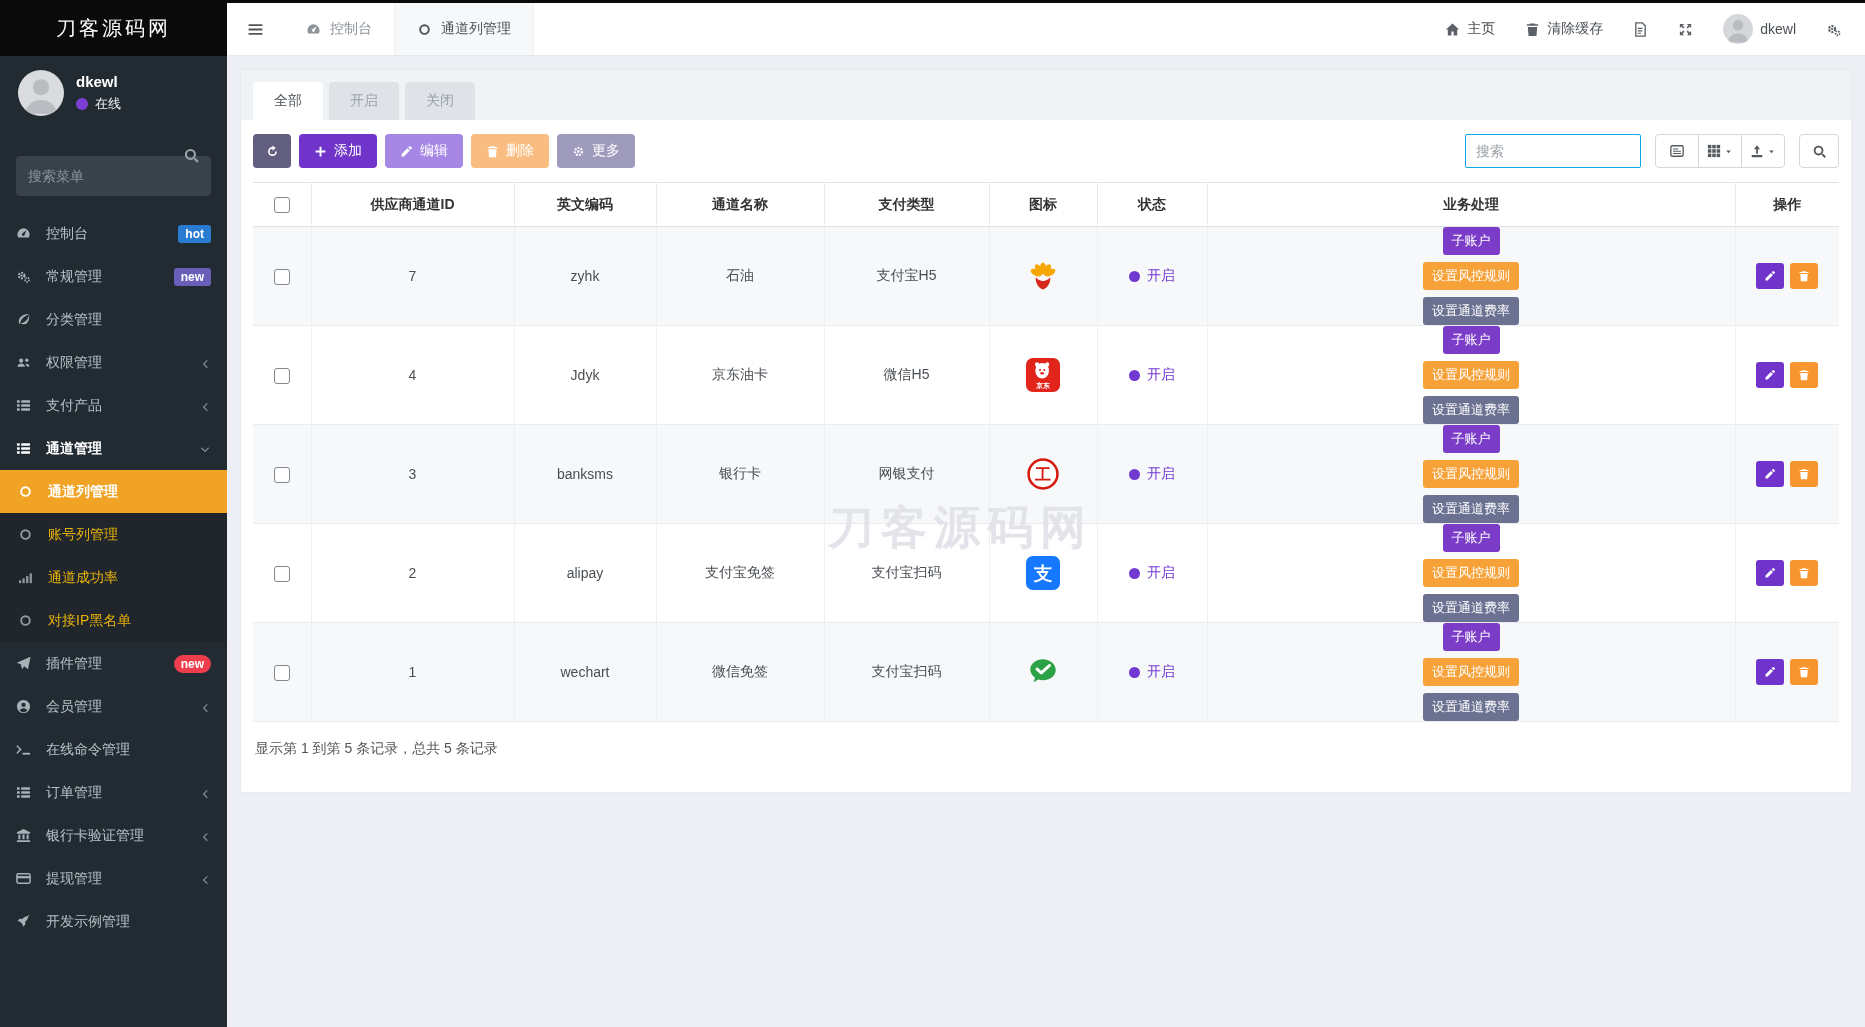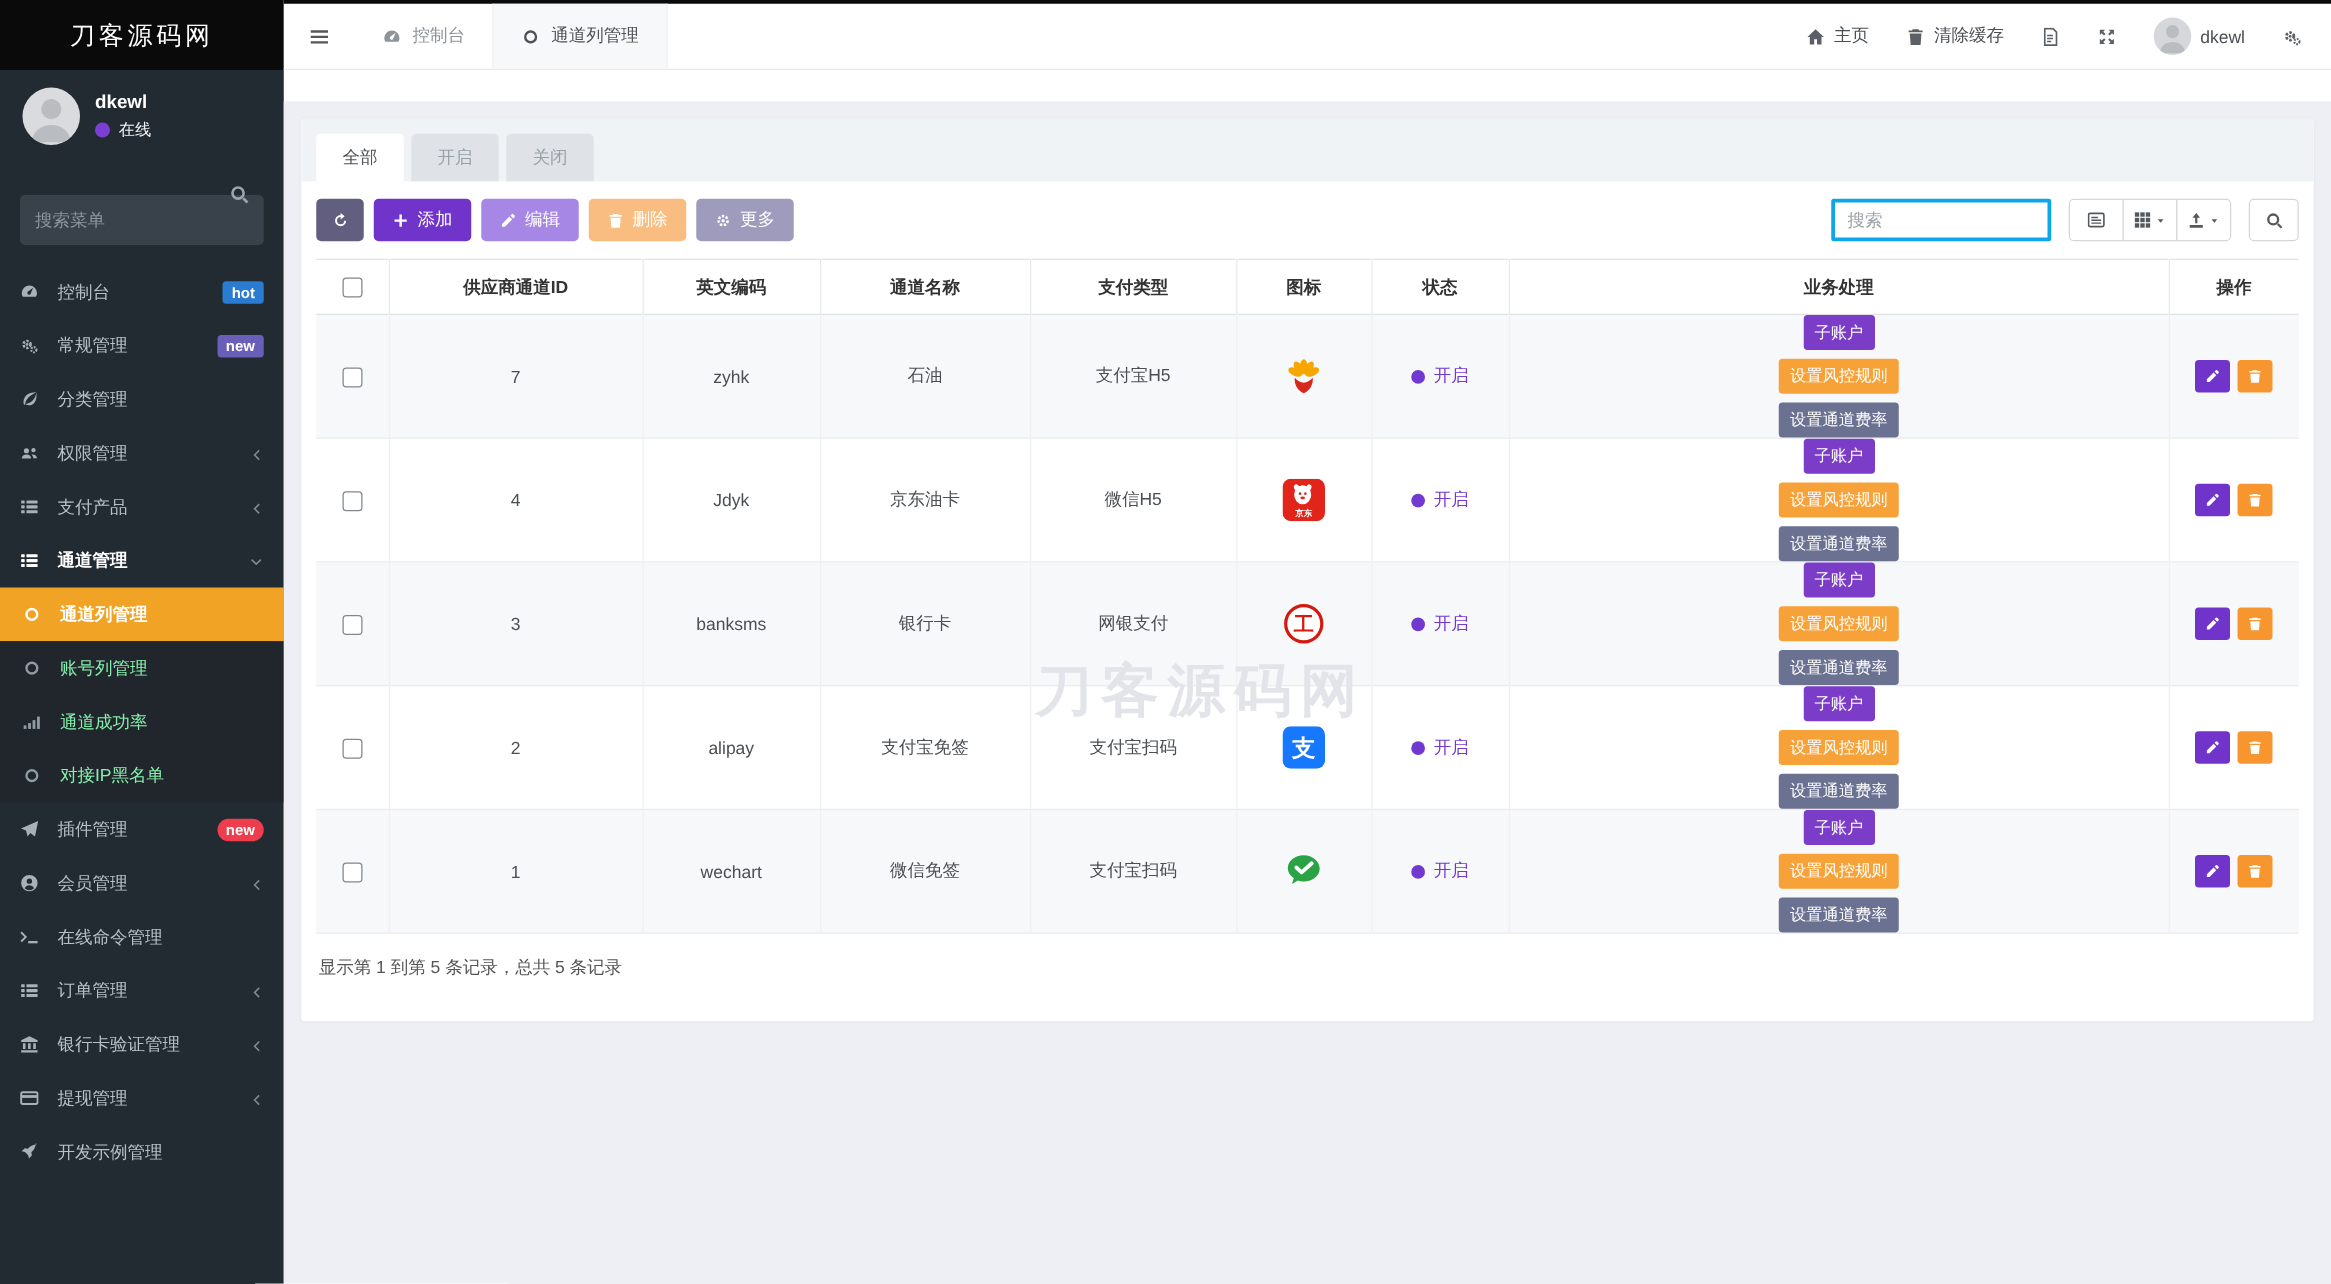--- a/index.html
+++ b/index.html
@@ -28,21 +28,21 @@
     color:#b6c1c7; text-decoration:none; cursor:pointer; font-size:14px; }
   .m-item .m-ic { width:18px; height:15px; color:#a7b2b8; flex:none; display:flex; align-items:center; }
   .m-ic svg { width:15px; height:15px; fill:currentColor; }
   .m-item .chev { margin-left:auto; width:12px; height:12px; color:#7d8a91; }
   .chev svg { width:12px; height:12px; fill:currentColor; }
   .m-item .mbadge { margin-left:auto; color:#fff; font-size:12px; font-weight:bold;
     padding:2px 7px; border-radius:3px; }
   .m-item .mbadge.pill { border-radius:10px; }
   .m-item.expanded { color:#fff; font-weight:bold; }
   .m-item.expanded .m-ic { color:#fff; }
-  .m-item.sub { background:#20262c; color:#86efac; padding-left:18px; }
+  .m-item.sub { background:#20262c; color:#eab308; padding-left:18px; }
   .m-item.sub .m-ic { color:#8f9aa1; }
   .m-item.sub.active { background:#f0a325; color:#fff; font-weight:bold; }
   .m-item.sub.active .m-ic { color:#fff; }
 
   
   .main { flex:1; display:flex; flex-direction:column; height:100%; }
   .navbar { height:56px; background:#fff; border-top:3px solid #0a0a0a; border-bottom:1px solid #e6e9ec;
     display:flex; align-items:stretch; }
   .burger { display:flex; align-items:center; padding:0 20px; color:#555; cursor:pointer; }
   .burger svg { width:17px; height:17px; fill:currentColor; }
@@ -50,41 +50,41 @@
   .ntab .n-ic { width:15px; height:15px; display:flex; }
   .ntab .n-ic svg { width:15px; height:15px; fill:currentColor; }
   .ntab.active { background:#f7f8f9; color:#4c5257; border-left:1px solid #efefef; border-right:1px solid #efefef; }
   .nav-right { margin-left:auto; display:flex; align-items:center; gap:30px; padding-right:24px; }
   .nact { display:flex; align-items:center; gap:7px; color:#4a4f54; font-size:14px; cursor:pointer; }
   .nact .n-ic { width:15px; height:15px; display:flex; color:#5a6066; }
   .nact .n-ic svg { width:15px; height:15px; fill:currentColor; }
   .avatar-sm { width:30px; height:30px; border-radius:50%; background:#d5d7da; overflow:hidden; }
   .avatar-sm svg { width:100%; height:100%; }
 
-  .content { flex:1; background:#edeff4; padding:14px; position:relative;margin-top:25px; }
+  .content { flex:1; background:#edeff4; padding:14px; position:relative; }
   .card { background:#fff; border-radius:3px; box-shadow:0 0 4px rgba(0,0,0,.04); }
   .cardtabs { background:#f0f3f6; padding:12px 12px 0; display:flex; gap:6px; border-radius:3px 3px 0 0; }
   .ctab { padding:10px 21px; font-size:14px; border-radius:4px 4px 0 0; cursor:pointer;
     background:#dfe3e8; color:#98a1a9; }
   .ctab.active { background:#fff; color:#4c5257; }
   .cardbody { padding:14px 12px 34px; }
 
   .toolbar { display:flex; align-items:flex-end; margin-bottom:14px; }
   .tbtn { display:flex; align-items:center; gap:7px; height:34px; padding:0 15px; border:none;
     border-radius:4px; color:#fff; font-size:14px; cursor:pointer; margin-right:8px;
     font-family:inherit; }
   .tbtn .b-ic { width:13px; height:13px; display:flex; }
   .tbtn .b-ic svg { width:13px; height:13px; fill:currentColor; }
   .tbtn.refresh { background:#615e80; width:38px; justify-content:center; padding:0; }
   .tbtn.add { background:#7134cb; }
   .tbtn.edit { background:#a687e5; }
   .tbtn.del { background:#f9bd81; }
   .tbtn.more { background:#9e9bbd; }
   .toolbar-right { margin-left:auto; display:flex; align-items:center; gap:14px; }
-  .tsearch { width:176px; height:34px; border:3px solid #0ea5e9; border-radius:2px; padding:0 10px;
+  .tsearch { width:176px; height:34px; border:1px solid #0ea5e9; border-radius:2px; padding:0 10px;
     font-size:14px; color:#444; outline:none; font-family:inherit; }
   .tsearch::placeholder { color:#9aa0a6; }
   .vgroup { display:flex; }
   .vbtn { width:44px; height:34px; background:#fff; border:1px solid #d4d7da; color:#54595e;
     display:flex; align-items:center; justify-content:center; gap:3px; cursor:pointer; margin-left:-1px; }
   .vbtn:first-child { border-radius:4px 0 0 4px; margin-left:0; }
   .vbtn:last-child { border-radius:0 4px 4px 0; }
   .vbtn svg { width:14px; height:14px; fill:currentColor; }
   .vbtn .car svg { width:9px; height:9px; }
   .sbtn { width:40px; height:34px; background:#fff; border:1px solid #d4d7da; border-radius:4px;

